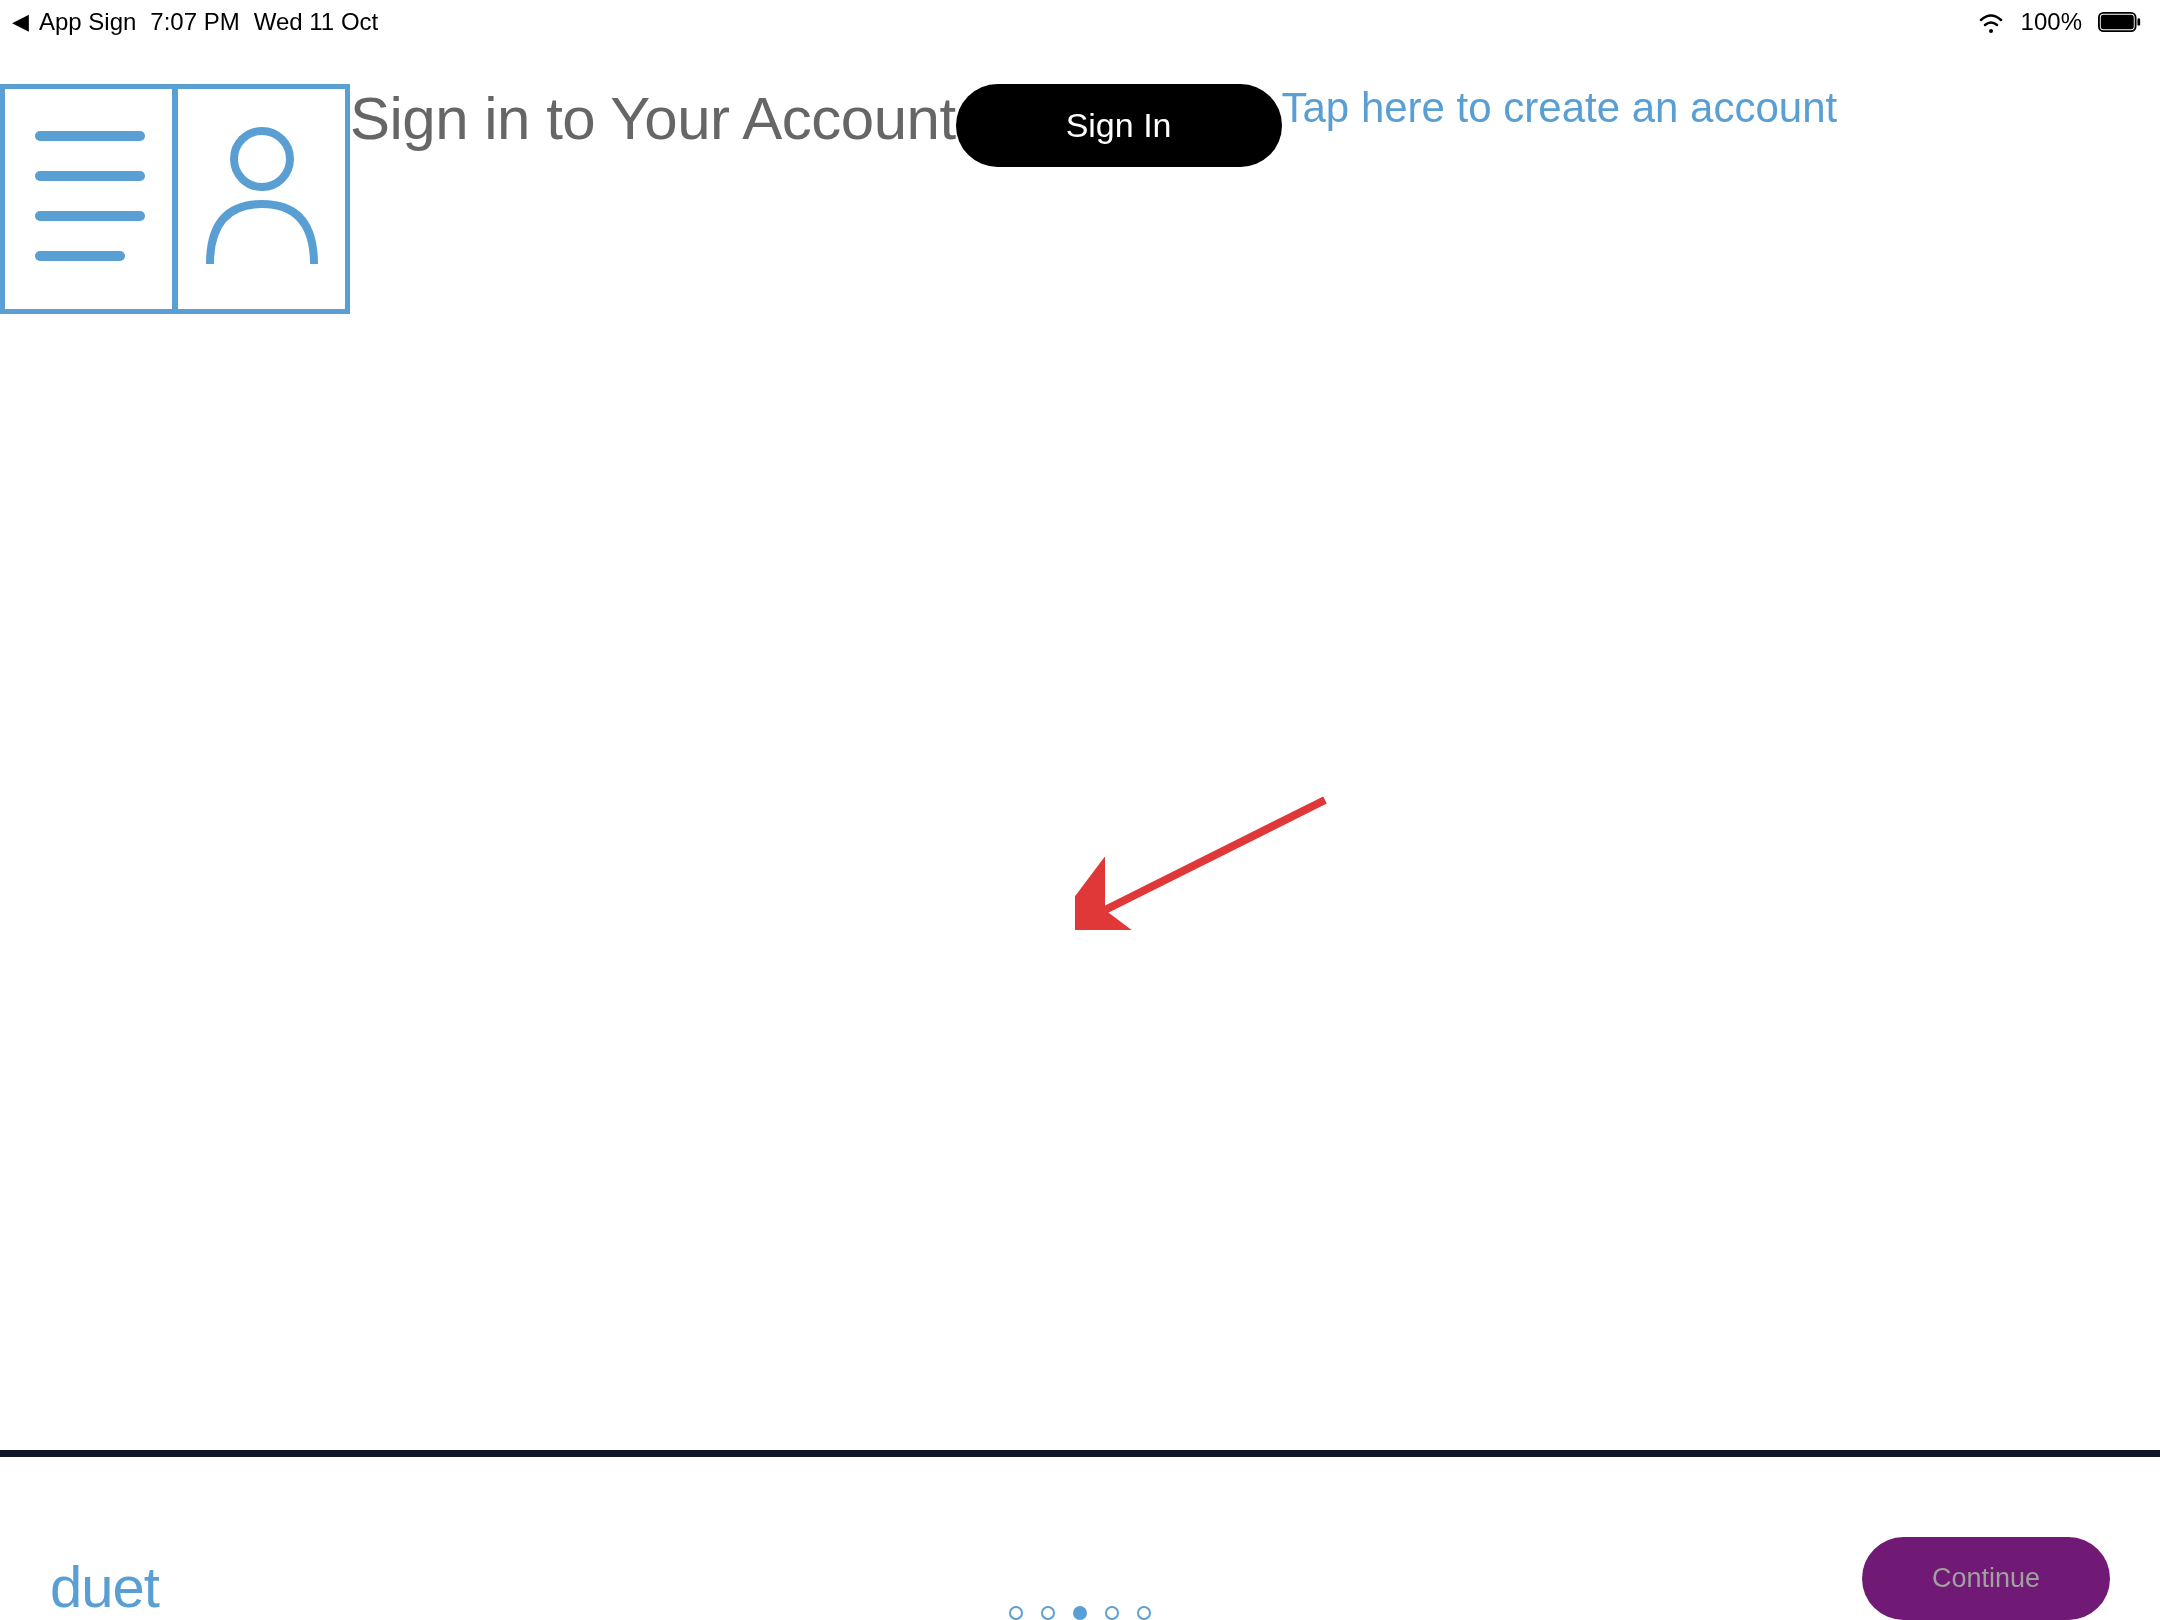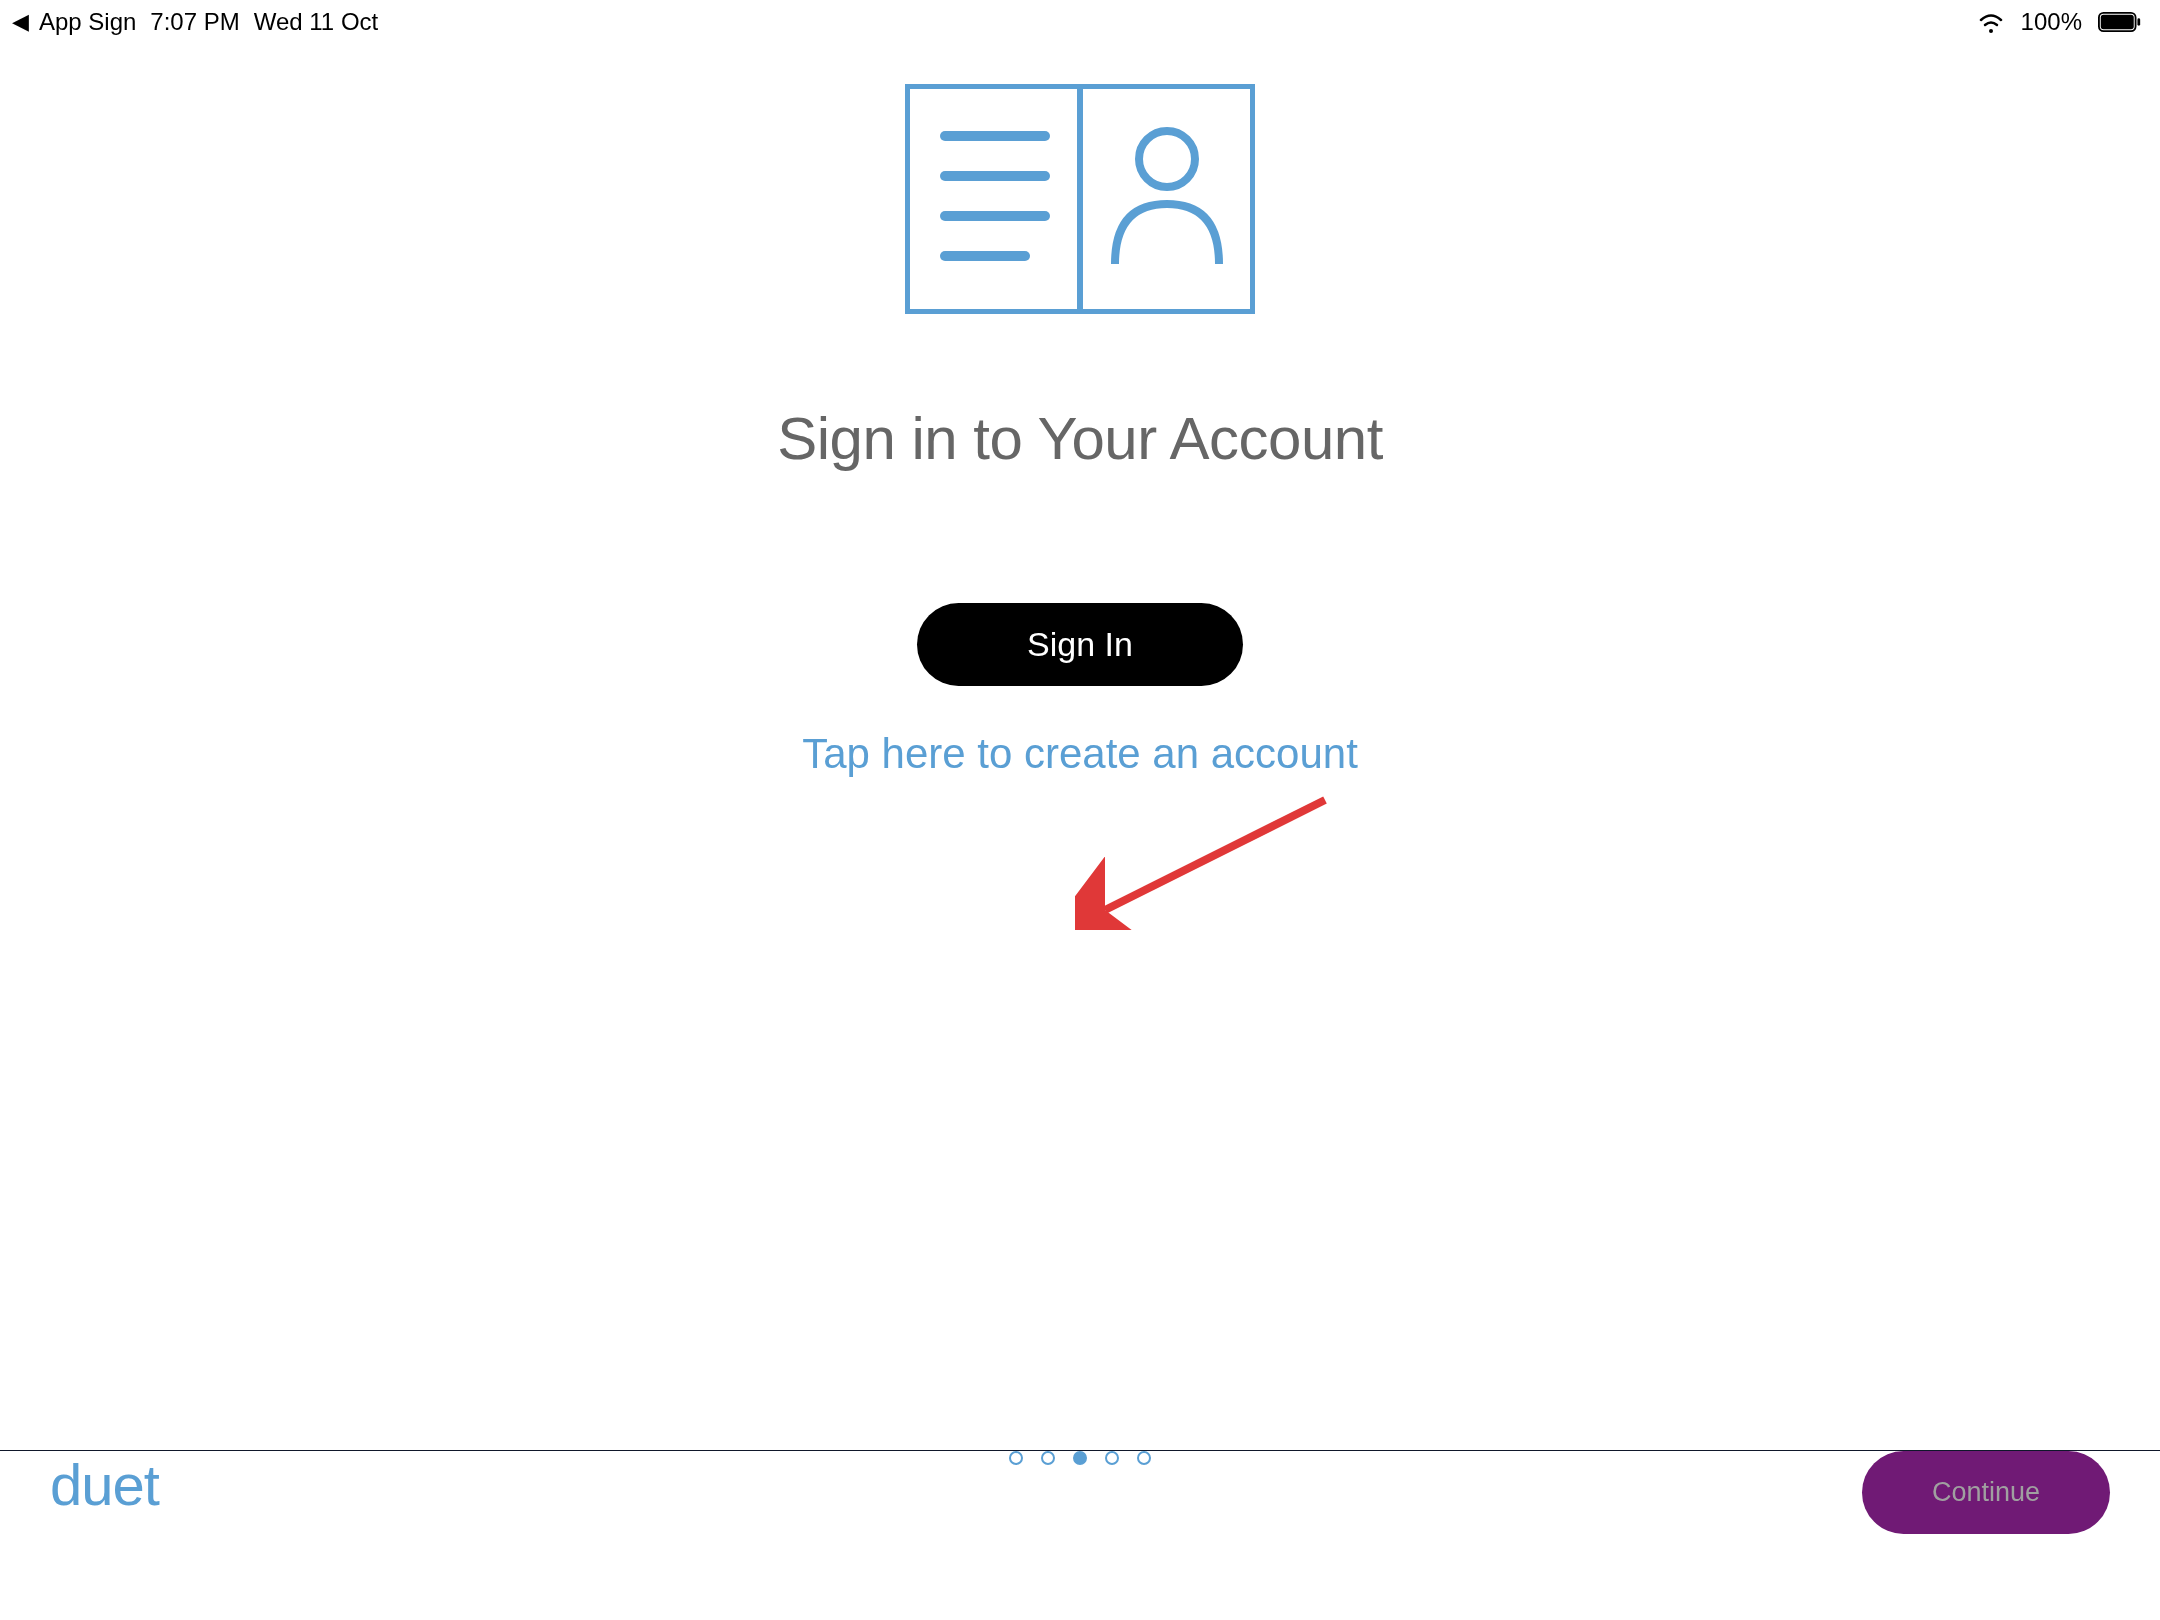--- a/index.html
+++ b/index.html
@@ -51,22 +51,22 @@
     }
     
     .battery-icon {
       width: 44px;
       height: 22px;
     }
     
     
     .main-content {
       display: flex;
-      flex-direction: column;
-      align-items: center;
+      flex-direction: row;
+      align-items: flex-start;
       padding-top: 40px;
     }
     
     .hero-icon {
       width: 350px;
       height: 230px;
       margin-bottom: 90px;
     }
     
     .title {
@@ -115,23 +115,23 @@
       pointer-events: none;
     }
     
     
     .footer {
       position: absolute;
       bottom: 0;
       left: 0;
       right: 0;
       height: 170px;
-      border-top: 1px solid #0f172a;
-      display: flex;
-      align-items: flex-start;
+      border-top: 7px solid #0f172a;
+      display: flex;
+      align-items: flex-end;
       justify-content: space-between;
       padding: 0 50px;
     }
     
     .footer-logo {
       font-size: 58px;
       font-weight: 400;
       color: #5a9fd4;
       letter-spacing: -1px;
     }

